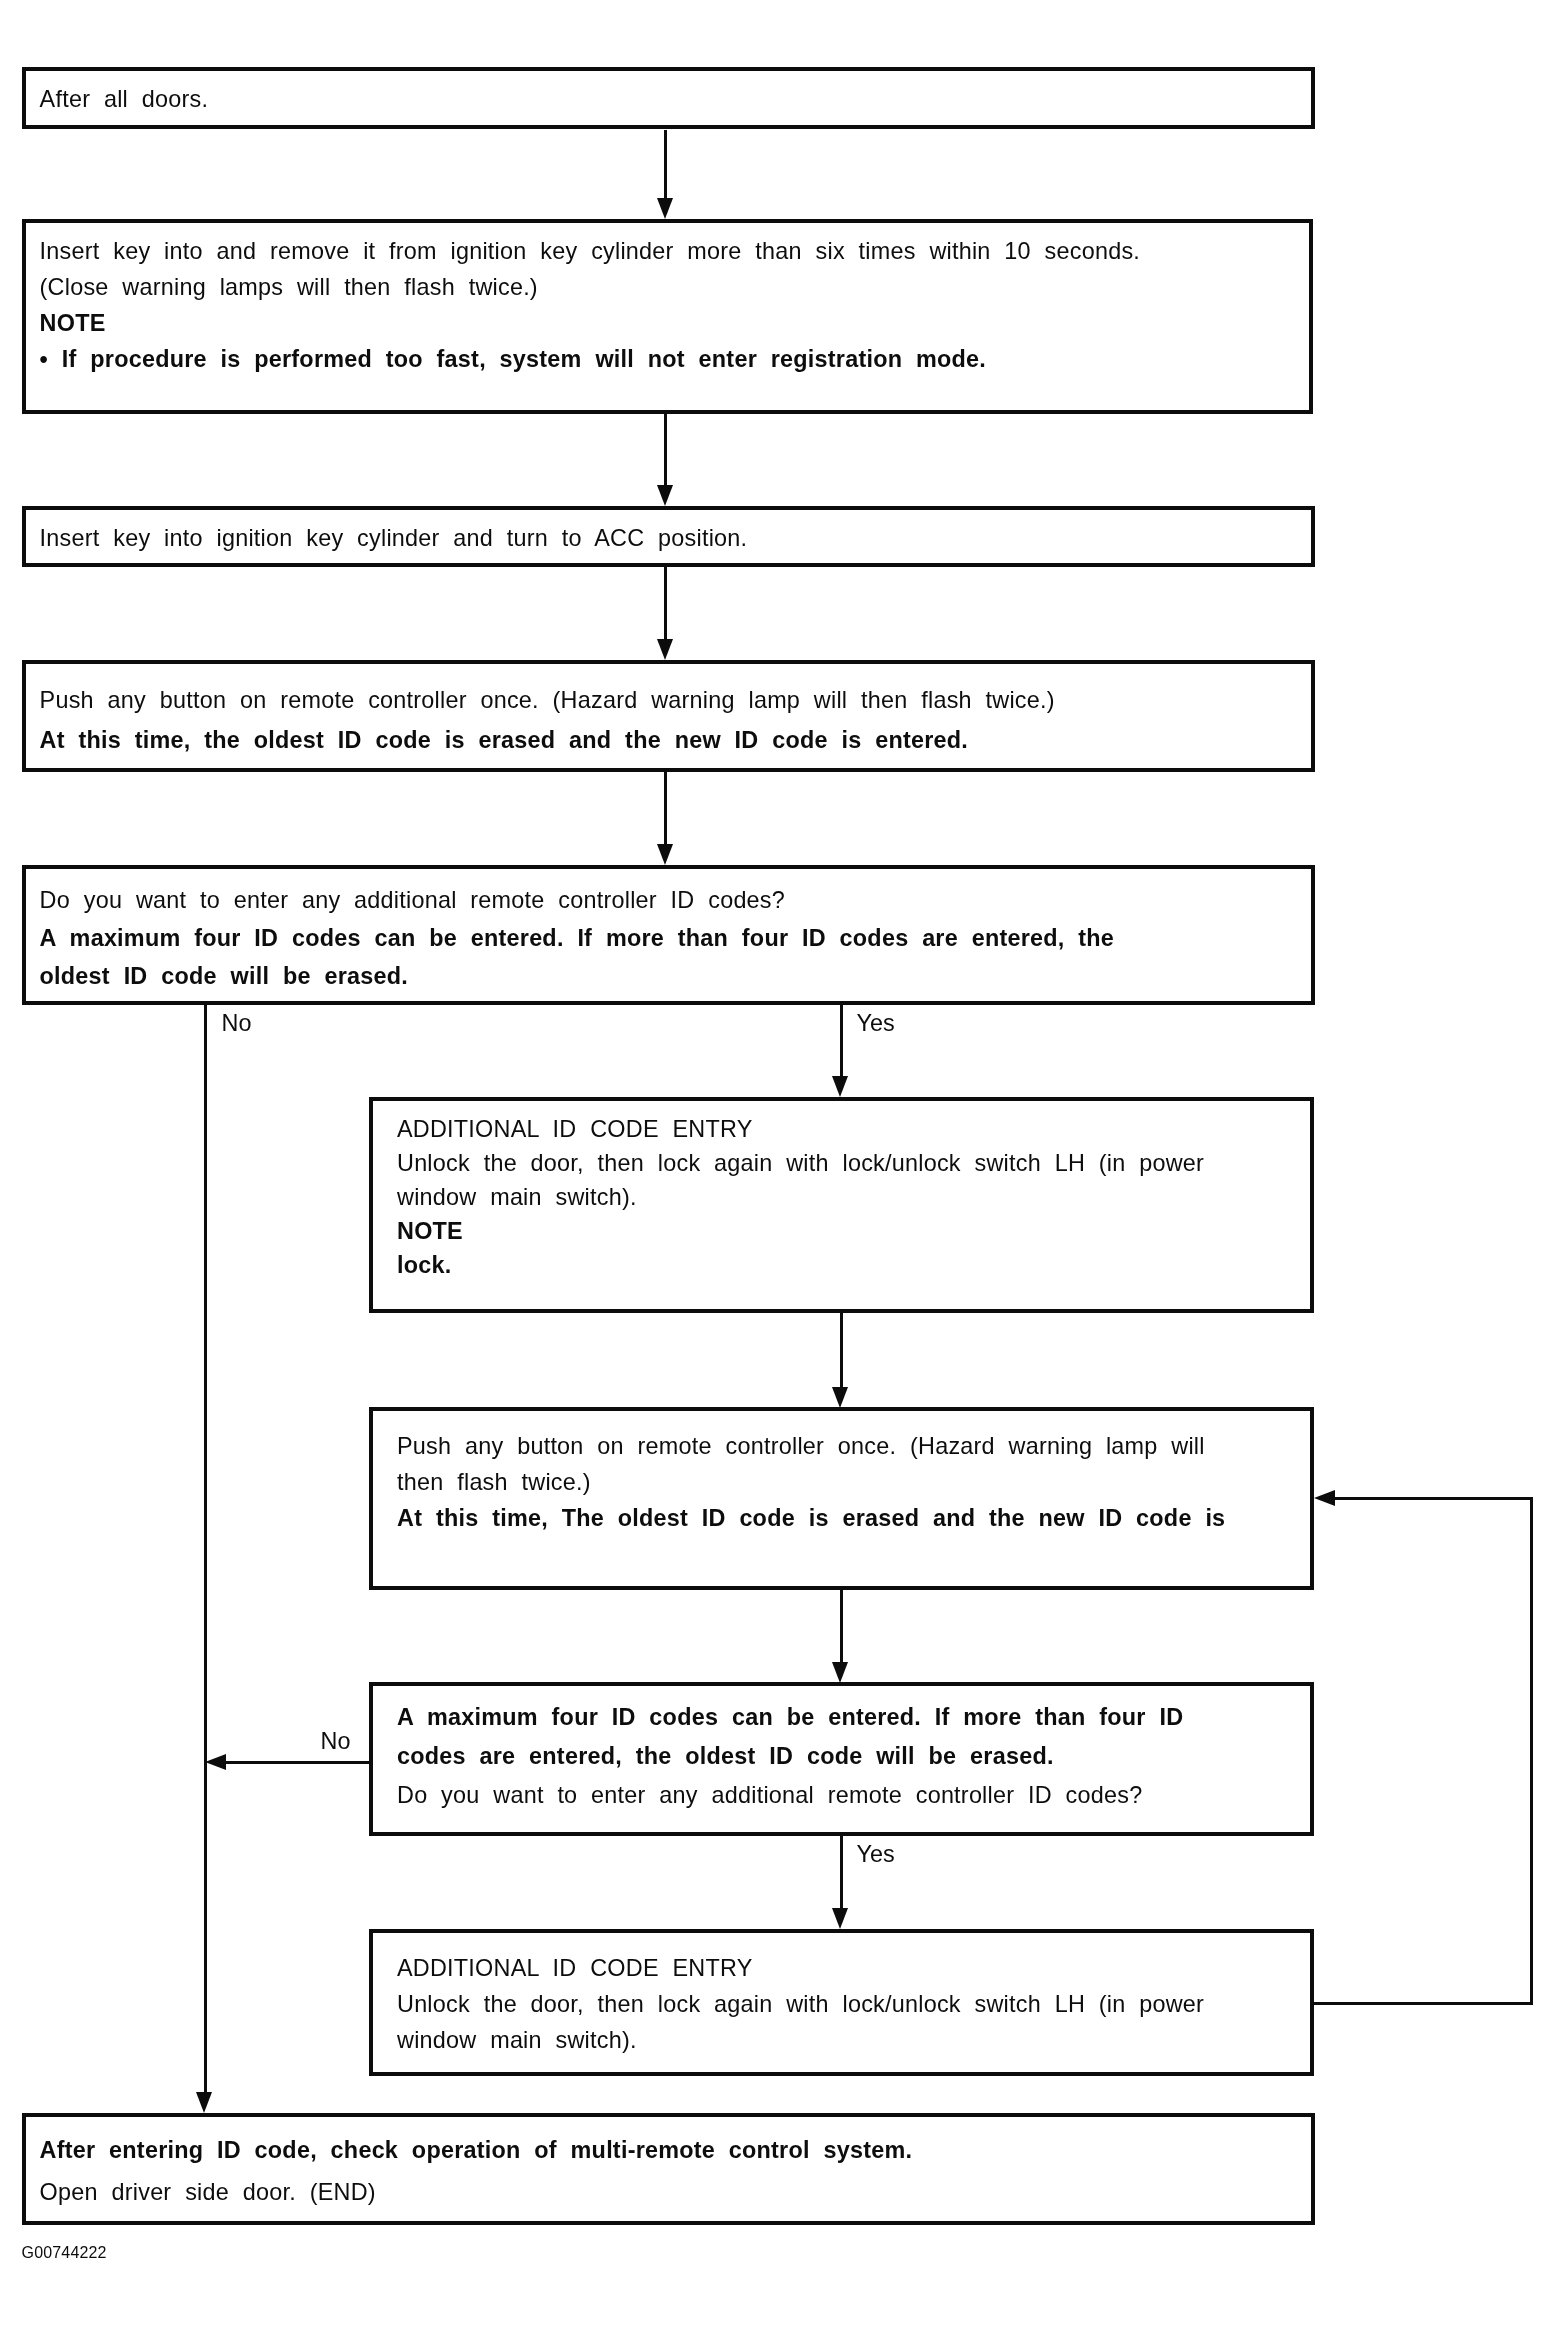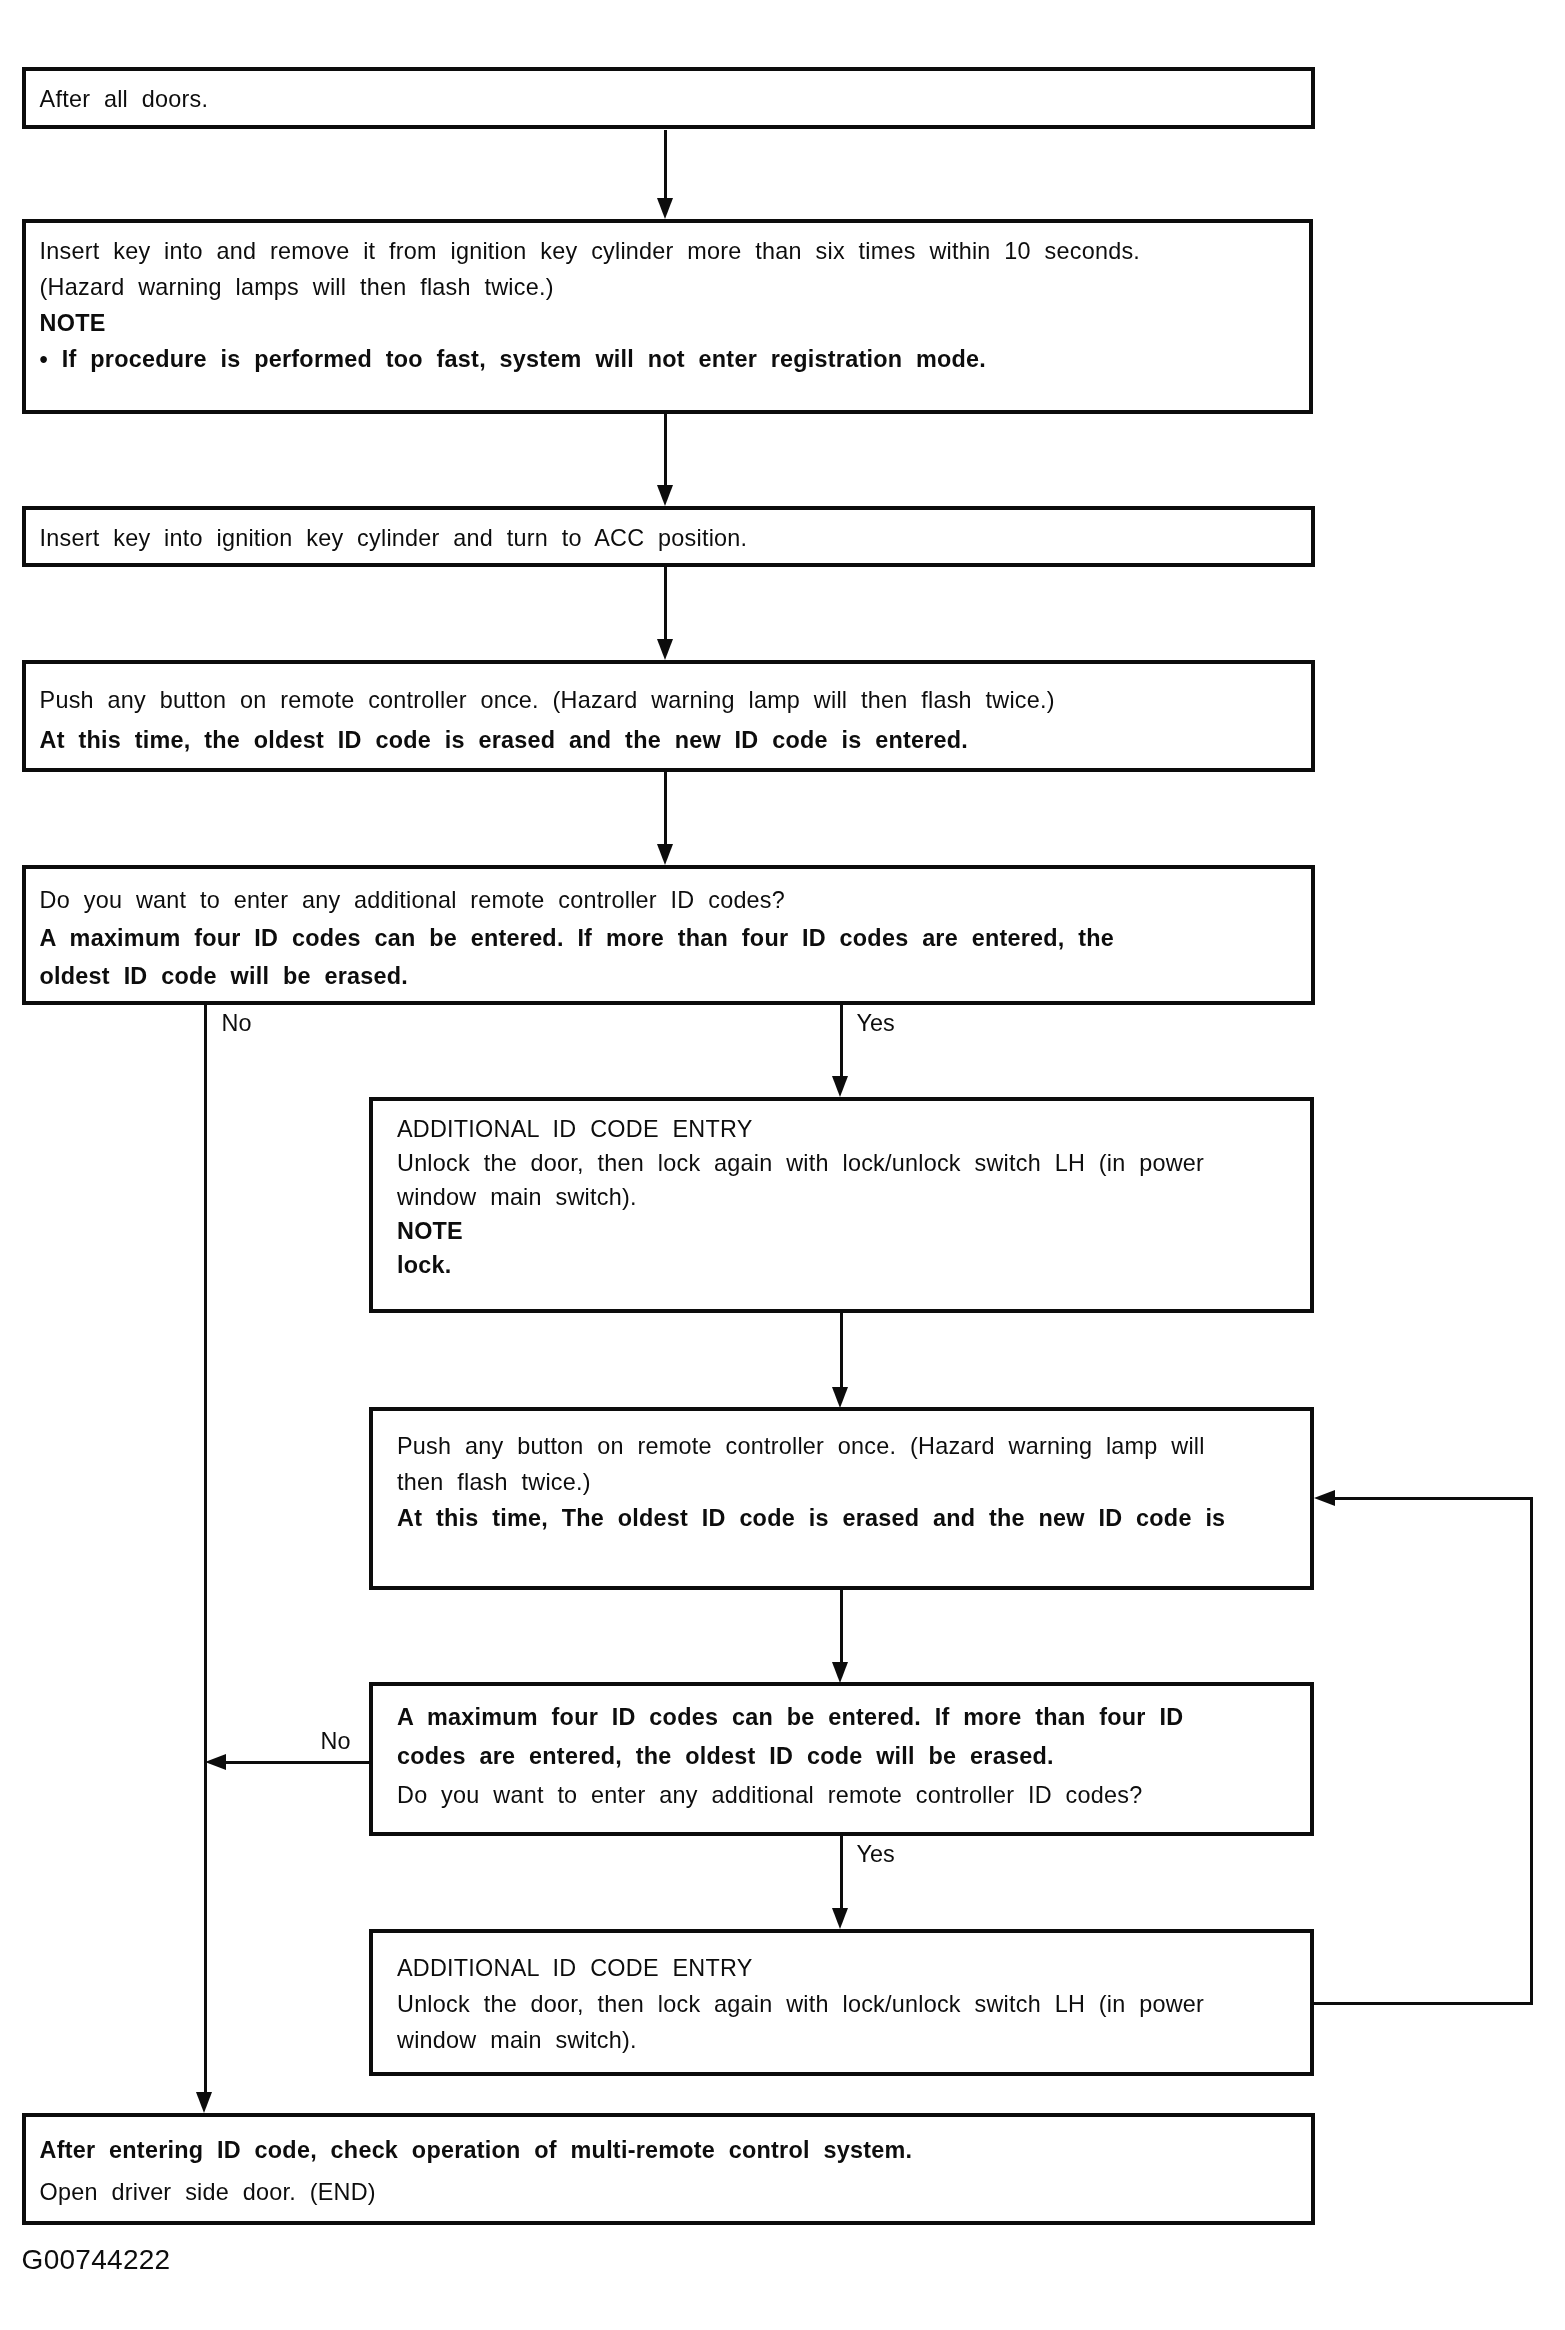--- a/index.html
+++ b/index.html
@@ -44,39 +44,39 @@
   .branch-label{
     position:absolute;
     font-size:23.4px;
     word-spacing:0.2em;
     background:#fff;
     padding:0 3.5px;
   }
   .fig-code{
     position:absolute;
     left:21.6px;top:2244px;
-    font-size:28px;
+    font-size:16px;
     letter-spacing:0.01em;
   }
 </style>
 </head>
 <body>
 
 <div class="canvas">
 
   <div class="box" style="left:21.6px;top:67px;width:1293px;height:62px;">
     <div class="line">After all doors.</div>
   </div>
 
   <div class="vline" style="left:664px;top:130px;height:72px;"></div>
   <div class="arr-down" style="left:657px;top:198px;"></div>
 
   <div class="box" style="left:21.6px;top:219px;width:1291px;height:195px;line-height:36px;">
     <div class="line">Insert key into and remove it from ignition key cylinder more than six times within 10 seconds.</div>
-    <div class="line">(Hazard warning lamps will then flash twice.)</div>
+    <div class="line">(Close warning lamps will then flash twice.)</div>
     <div class="line b">NOTE</div>
     <div class="line b">• If procedure is performed too fast, system will not enter registration mode.</div>
   </div>
 
   <div class="vline" style="left:664px;top:413px;height:72px;"></div>
   <div class="arr-down" style="left:657px;top:485px;"></div>
 
   <div class="box" style="left:21.6px;top:506px;width:1293px;height:61px;">
     <div class="line">Insert key into ignition key cylinder and turn to ACC position.</div>
   </div>

